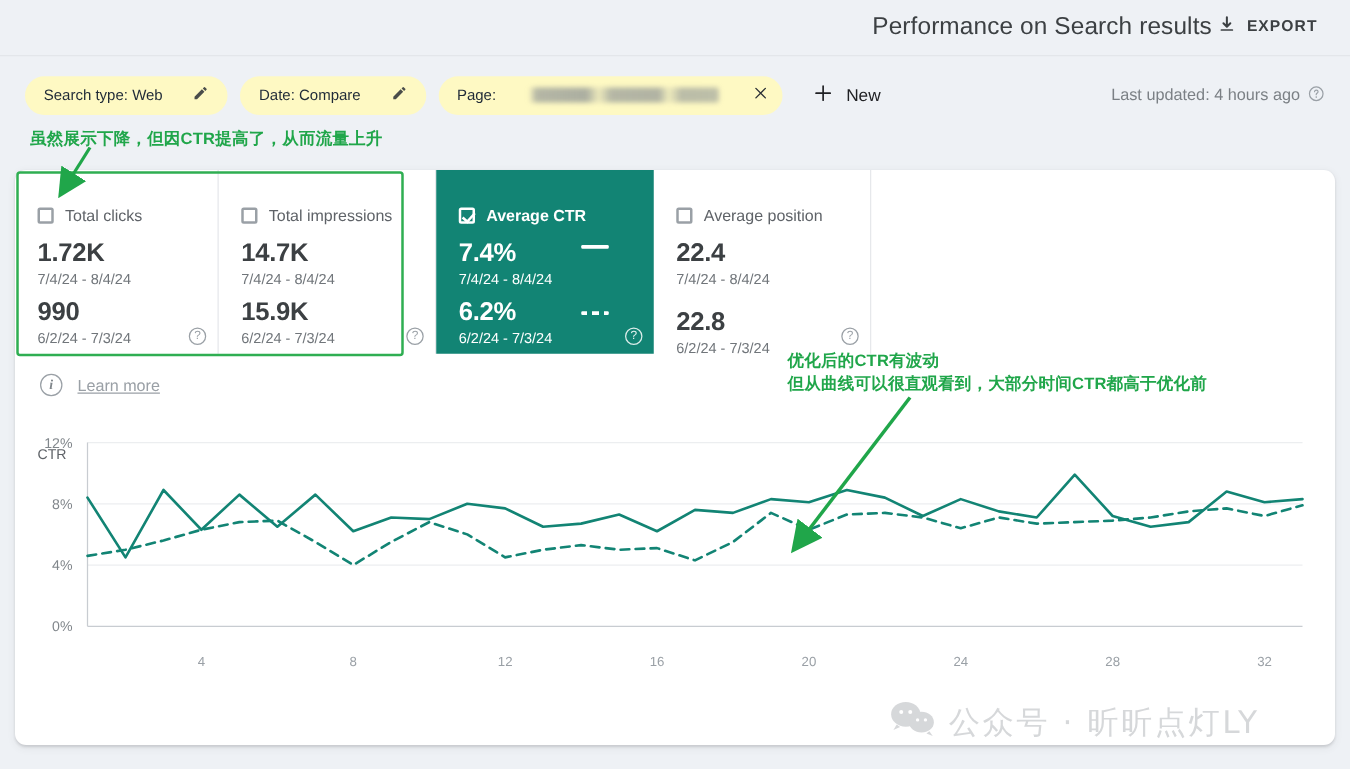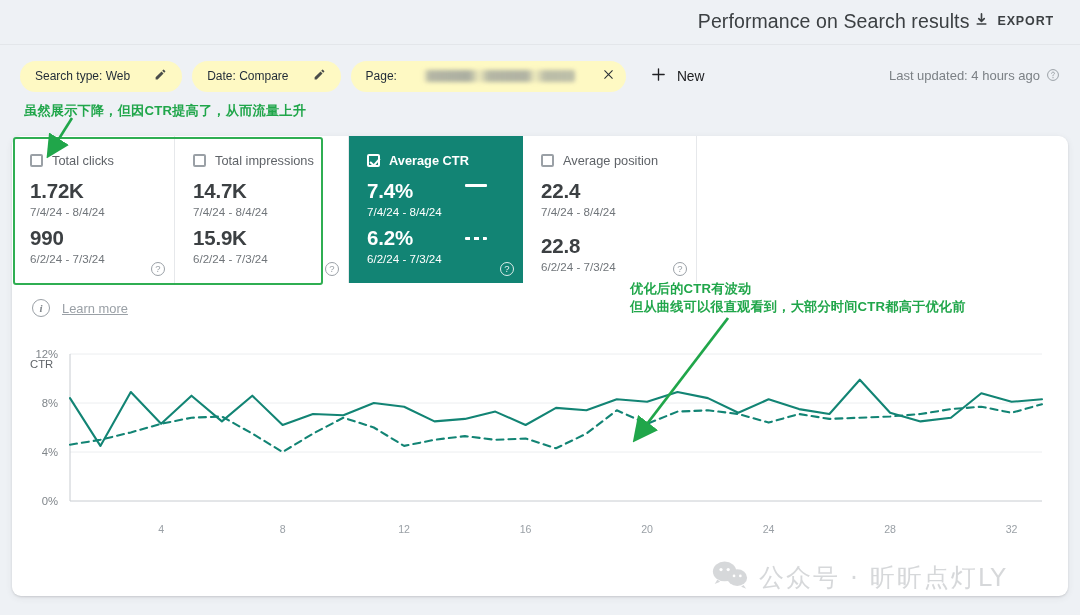--- a/index.html
+++ b/index.html
@@ -76,21 +76,21 @@
     background: #ffffff; border-radius: 9px;
     box-shadow: 0 1px 2px rgba(60,64,67,.16), 0 2px 7px rgba(60,64,67,.08);
     overflow: hidden;
   }
 
   
   .tiles { position: absolute; left: 0; top: 0; height: 147px; width: 1056px;
            display: flex; }
   .tile {
     position: relative; width: 163px; height: 147px;
-    padding: 17px 14px 0 18px;
+    padding: 29px 14px 0 18px;
     border-right: 1px solid #e6e8eb;
   }
   .tile.wide { width: 174px; }
   .tile.active {
     background: #128474; border-right: none;
   }
   .tile-head { display: flex; align-items: center; gap: 9px; }
   .cbox {
     width: 13px; height: 13px; border: 2px solid #9aa0a6; border-radius: 2px;
     display: inline-block; flex: none;

